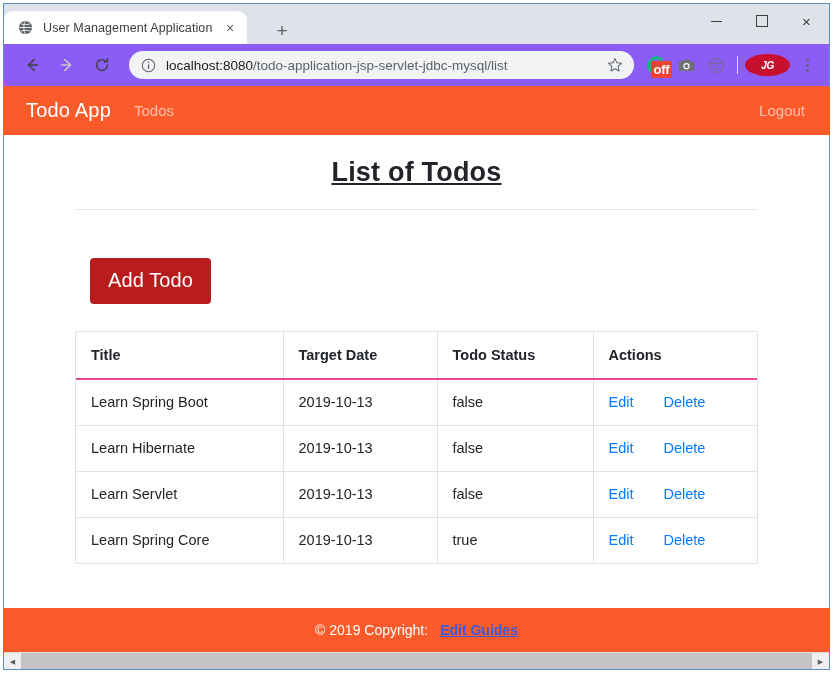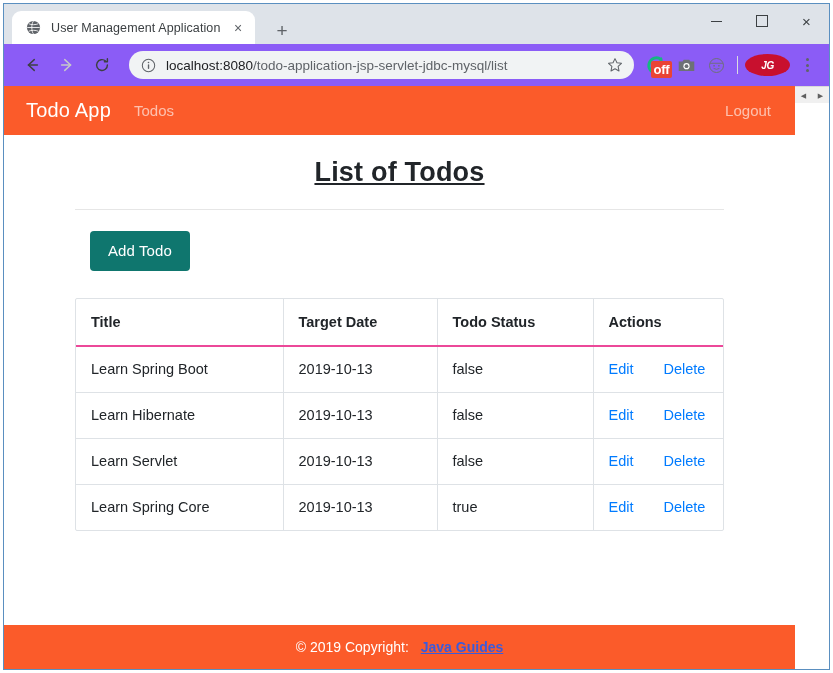--- a/index.html
+++ b/index.html
@@ -28,21 +28,21 @@
 
   
   .tabstrip {
     height: 40px;
     background: #dee3e9;
     position: relative;
     flex: 0 0 auto;
   }
   .tab {
     position: absolute;
-    left: 8px; top: 7px;
+    left: 0; top: 7px;
     width: 243px; height: 33px;
     background: #ffffff;
     border-radius: 9px 9px 0 0;
     display: flex;
     align-items: center;
     padding: 0 8px 0 13px;
   }
   .tab-favicon {
     width: 17px; height: 17px;
     flex: 0 0 auto;
@@ -183,21 +183,21 @@
   }
   .kebab i { display:block; width:3px; height:3px; border-radius:50%; background:#5f6368; }
 
   
   .viewport {
     flex: 1 1 auto;
     position: relative;
     background: #ffffff;
     overflow: hidden;
     display: flex;
-    flex-direction: row;
+    flex-direction: column;
   }
   .page {
     flex: 1 1 auto;
     display: flex;
     flex-direction: column;
     overflow: hidden;
   }
 
   
   .site-nav {
@@ -239,27 +239,28 @@
     text-decoration: underline;
   }
   .hr {
     height: 1px;
     background: #e6e6e6;
     margin: 21px 71px 0 71px;
   }
   .add-wrap { padding: 21px 0 0 86px; }
   .btn-add {
     display: inline-block;
-    background: #0f766e;
+    background: #b91c1c;
     color: #ffffff;
-    font-size: 15px;
+    font-size: 20px;
     padding: 11px 18px 12px 18px;
     border-radius: 4px;
     border: none;
     letter-spacing: 0.1px;
+    margin-top: 27px;
   }
 
   
   .table-wrap {
     margin: 27px 71px 0 71px;
     border: 1px solid #dee2e6;
     border-radius: 2px;
   }
   table.todos {
     width: 100%;
@@ -509,21 +510,21 @@
                   </td>
                 </tr>
               </tbody>
             </table>
           </div>
 
         </div>
 
         <div class="site-footer">
           <span>© 2019 Copyright:</span>
-          <a href="#" class="jg">Java Guides</a>
+          <a href="#" class="jg">Edit Guides</a>
         </div>
 
       </div>
 
       <div class="hscroll">
         <div class="sb-arrow">◀</div>
         <div class="sb-track">
           <div class="sb-thumb"></div>
         </div>
         <div class="sb-arrow">▶</div>

